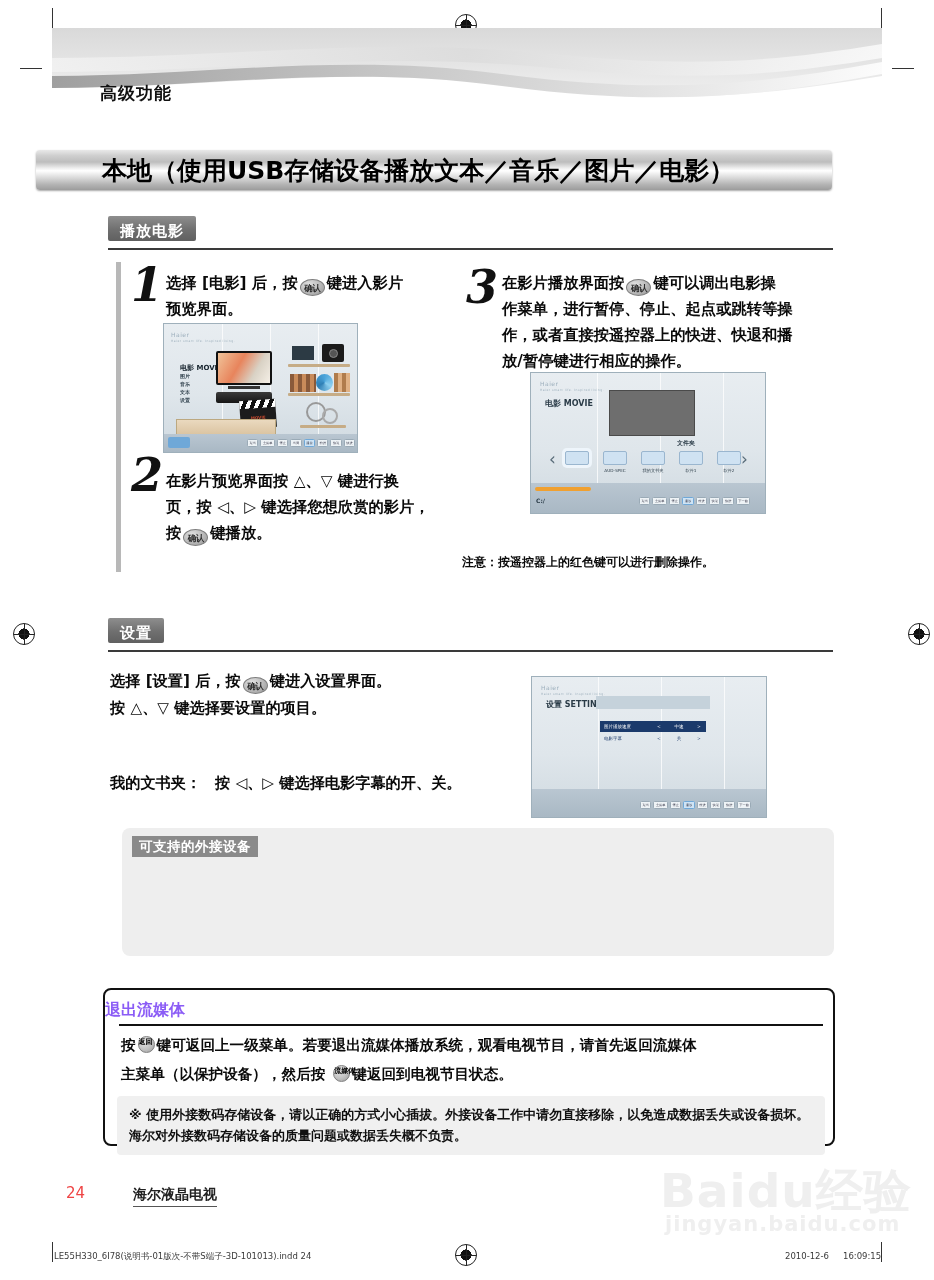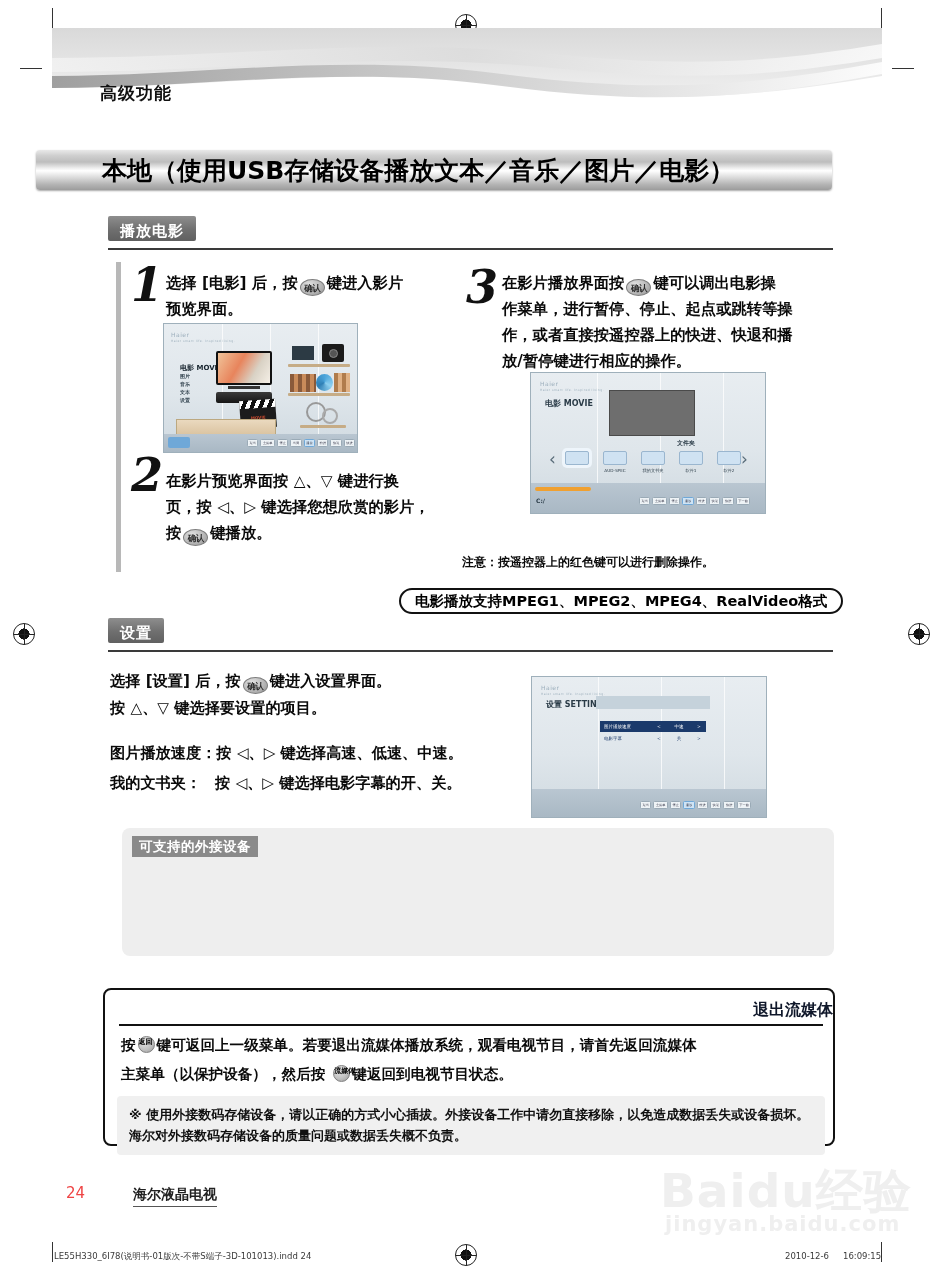--- a/index.html
+++ b/index.html
@@ -144,21 +144,21 @@
     font-weight: bold;
   }
   .bullets li:before {
     content:"•"; position:absolute; left:2px; top:-1px; font-size:14px;
   }
 
   
   .exitbox {
     position:absolute; border:2px solid #111; border-radius:8px; background:#fff;
   }
-  .exit-title { position:absolute; width:100%; text-align:right; font-size:16px; font-weight:bold; color:#0f172a; }
+  .exit-title { position:absolute; width:100%; text-align:left; font-size:16px; font-weight:bold; color:#8b5cf6; }
   .exit-rule { position:absolute; height:1.5px; background:#111; }
   .exit-body { position:absolute; font-size:14.6px; line-height:29px; color:#0a0a0a; font-weight:bold; }
   .exit-sub {
     position:absolute; background:#f0f0f0; border-radius:4px;
     font-size:13px; line-height:21px; color:#101010; padding:8px 12px 9px 12px; font-weight:bold;
   }
 
   
   .pg-num { position:absolute; font-size:15px; font-weight:normal; color:#ef4444; }
   .pg-brand { position:absolute; font-size:14px; font-weight:bold; color:#222; border-bottom:1.5px solid #555; padding-bottom:2px; }
@@ -353,37 +353,31 @@
         <span class="tv-ic">前进</span>
         <span class="tv-ic">快退</span>
         <span class="tv-ic">快进</span>
         <span class="tv-ic">下一曲</span>
       </div>
     </div>
   </div>
 
   <div class="plain-note" style="left:462px;top:554px;">注意：按遥控器上的红色键可以进行删除操作。</div>
 
-  <div class="pill" style="left:399px;top:588px;">
-    <span>电影播放支持MPEG1、MPEG2、MPEG4、RealVideo格式</span>
-  </div>
 
   <div class="chip" style="left:108px;top:618px;">
     <span>设置</span>
   </div>
   <div class="rule" style="left:108px;top:650px;width:725px;"></div>
 
   <div class="body-txt" style="left:110px;top:668px;width:400px;">
     <span>选择 [设置] 后，按</span><span class="okkey">确认</span><span>键进入设置界面。</span><br>
     <span>按 △、▽ 键选择要设置的项目。</span>
   </div>
 
-  <div class="body-txt" style="left:110px;top:740px;">
-    <span>图片播放速度：</span><span>按 ◁、▷ 键选择高速、低速、中速。</span>
-  </div>
   <div class="body-txt" style="left:110px;top:770px;">
     <span style="display:inline-block;width:105px;">我的文书夹：</span><span>按 ◁、▷ 键选择电影字幕的开、关。</span>
   </div>
 
   <div class="tv" style="left:531px;top:676px;width:236px;height:142px;">
     <div class="tv-wall"></div>
     <div class="tv-panelline" style="left:28%;"></div>
     <div class="tv-panelline" style="left:55%;"></div>
     <div class="tv-panelline" style="left:82%;"></div>
     <div class="tv-logo" style="left:9px;top:7px;font-size:6px;">Haier</div>

